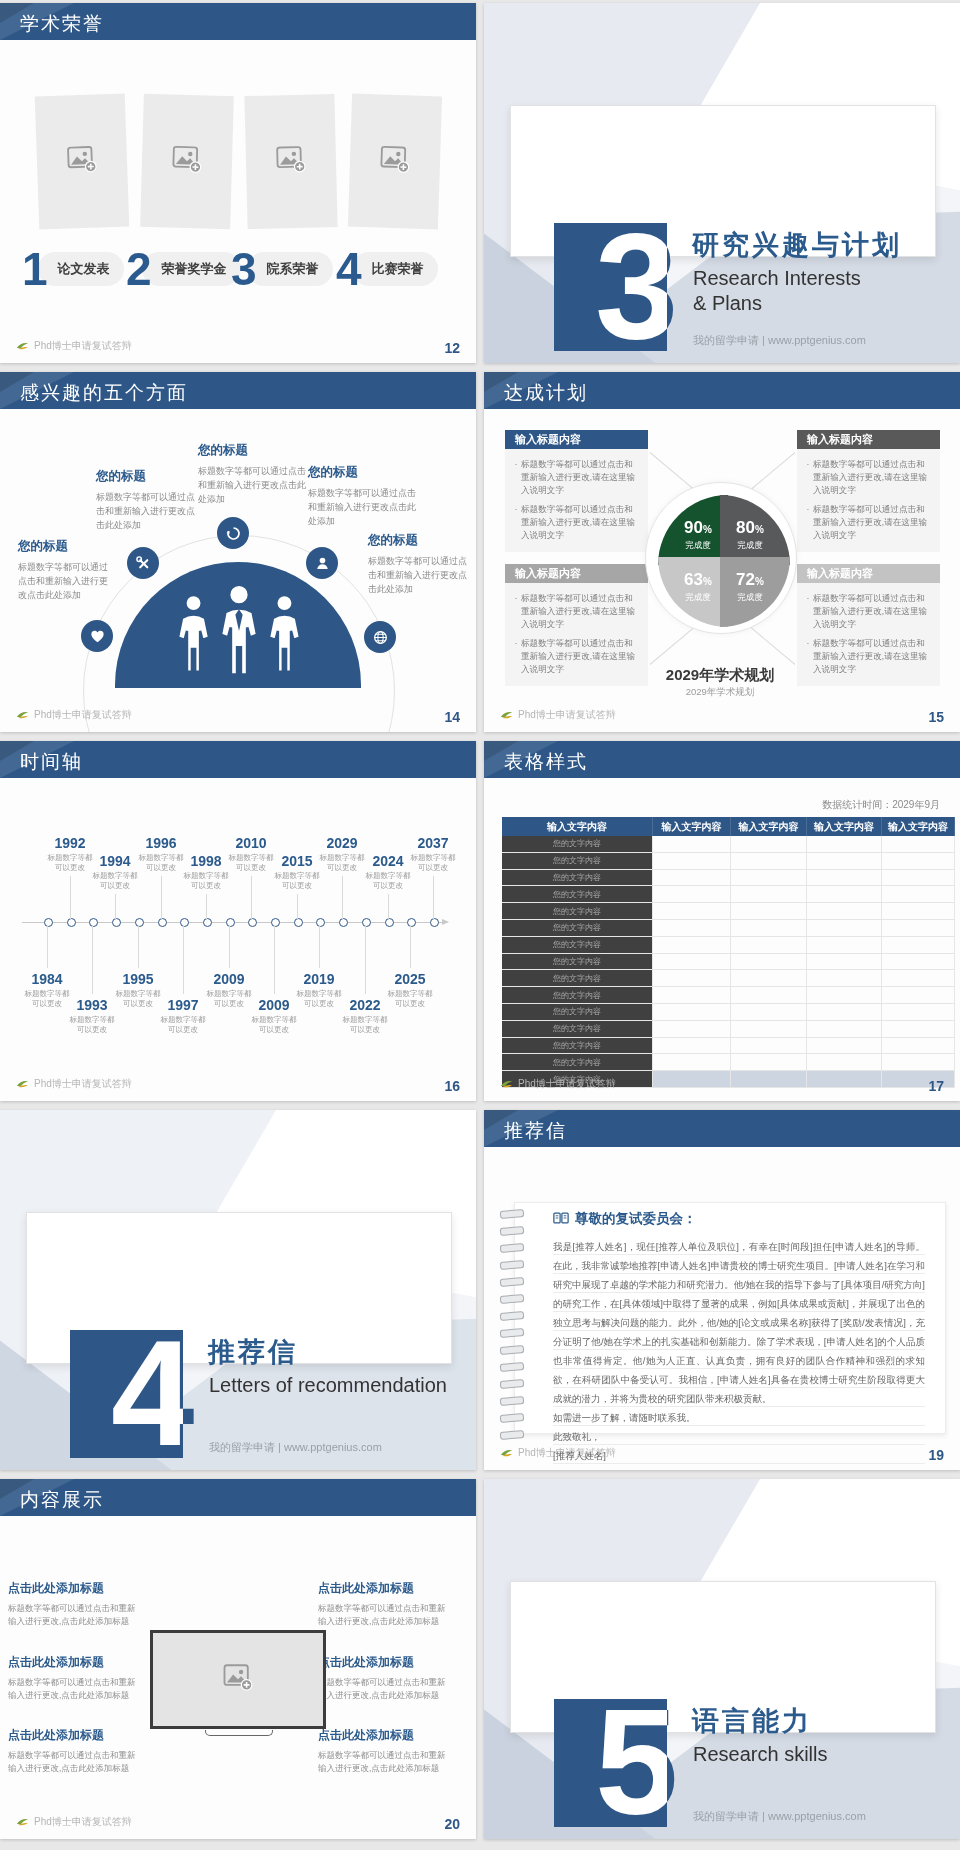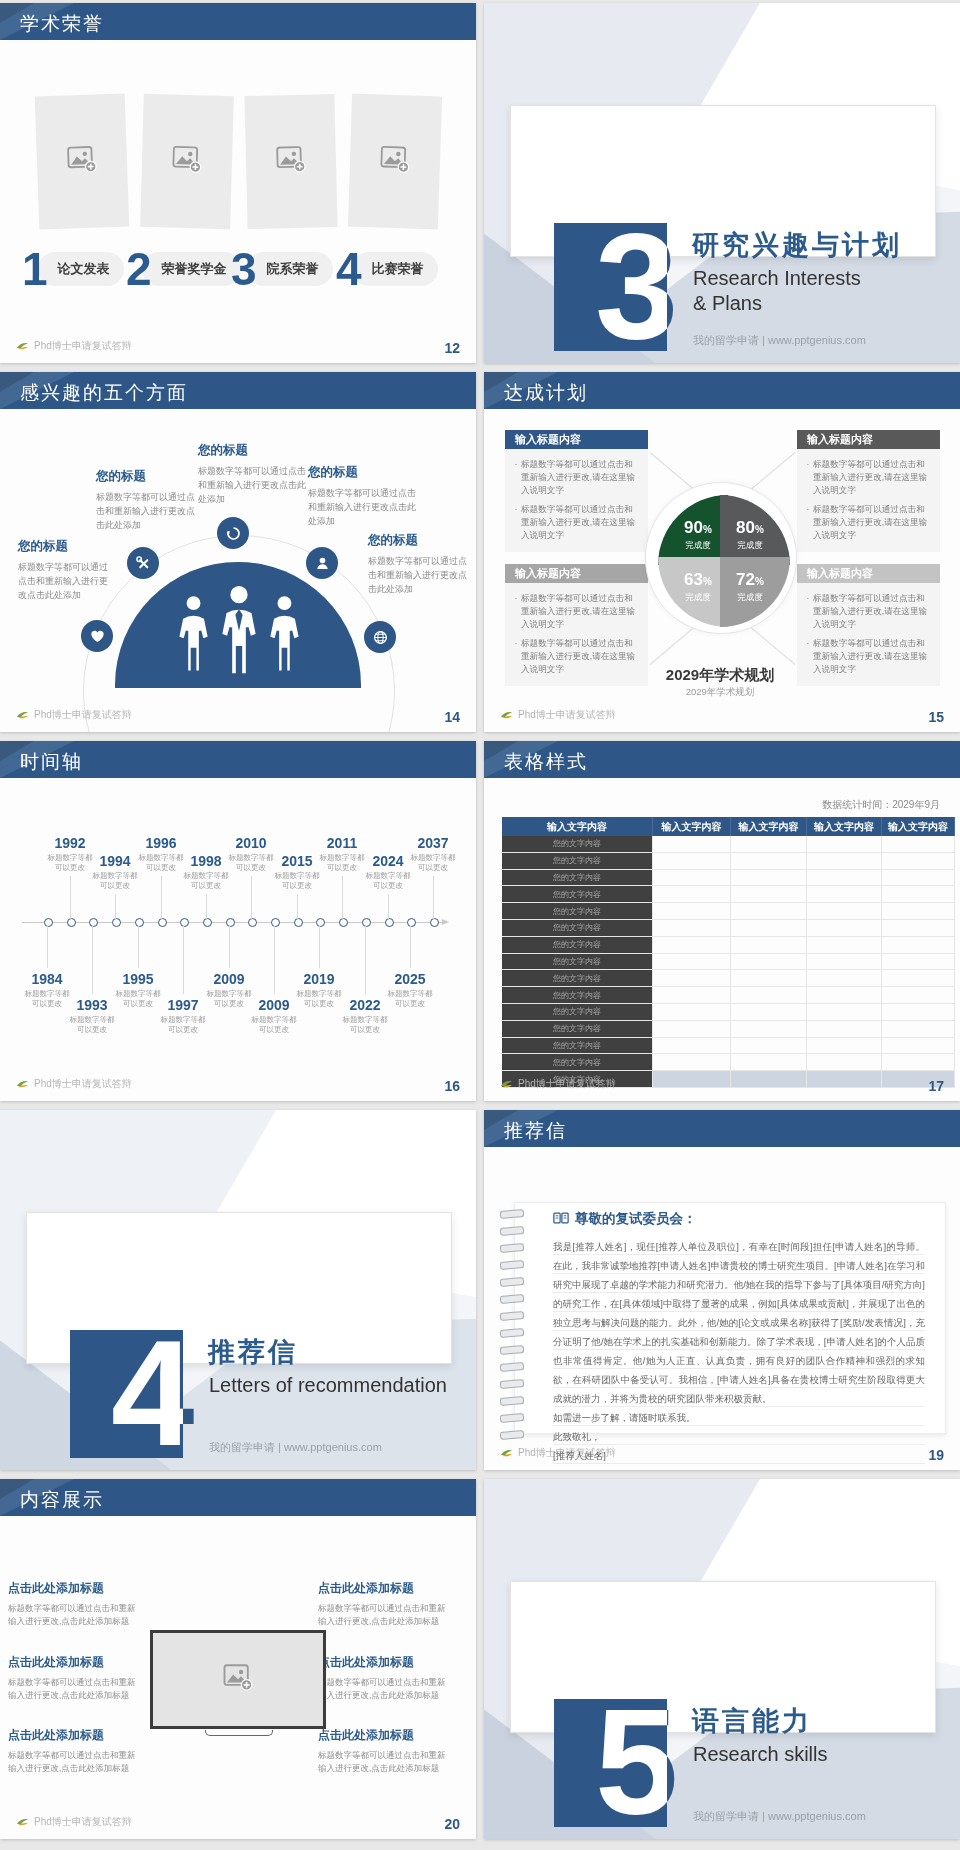--- a/index.html
+++ b/index.html
@@ -542,21 +542,21 @@
         <div class="tl-item" style="left: 292px; top: 184px; height: 84px;">
           <div class="tl-stem first"></div>
           <div class="tl-year">2019</div>
           <div class="tl-cap">
             <div>标题数字等都</div>
             <div>可以更改</div>
           </div>
         </div>
         <div class="tl-node" style="left: 338.5px;"></div>
         <div class="tl-item" style="left: 315px; top: 94px; height: 84px;">
-          <div class="tl-year">2011</div>
+          <div class="tl-year">2029</div>
           <div class="tl-cap">
             <div>标题数字等都</div>
             <div>可以更改</div>
           </div>
           <div class="tl-stem"></div>
         </div>
         <div class="tl-node" style="left: 361.5px;"></div>
         <div class="tl-item" style="left: 338px; top: 184px; height: 110px;">
           <div class="tl-stem first"></div>
           <div class="tl-year">2022</div>

